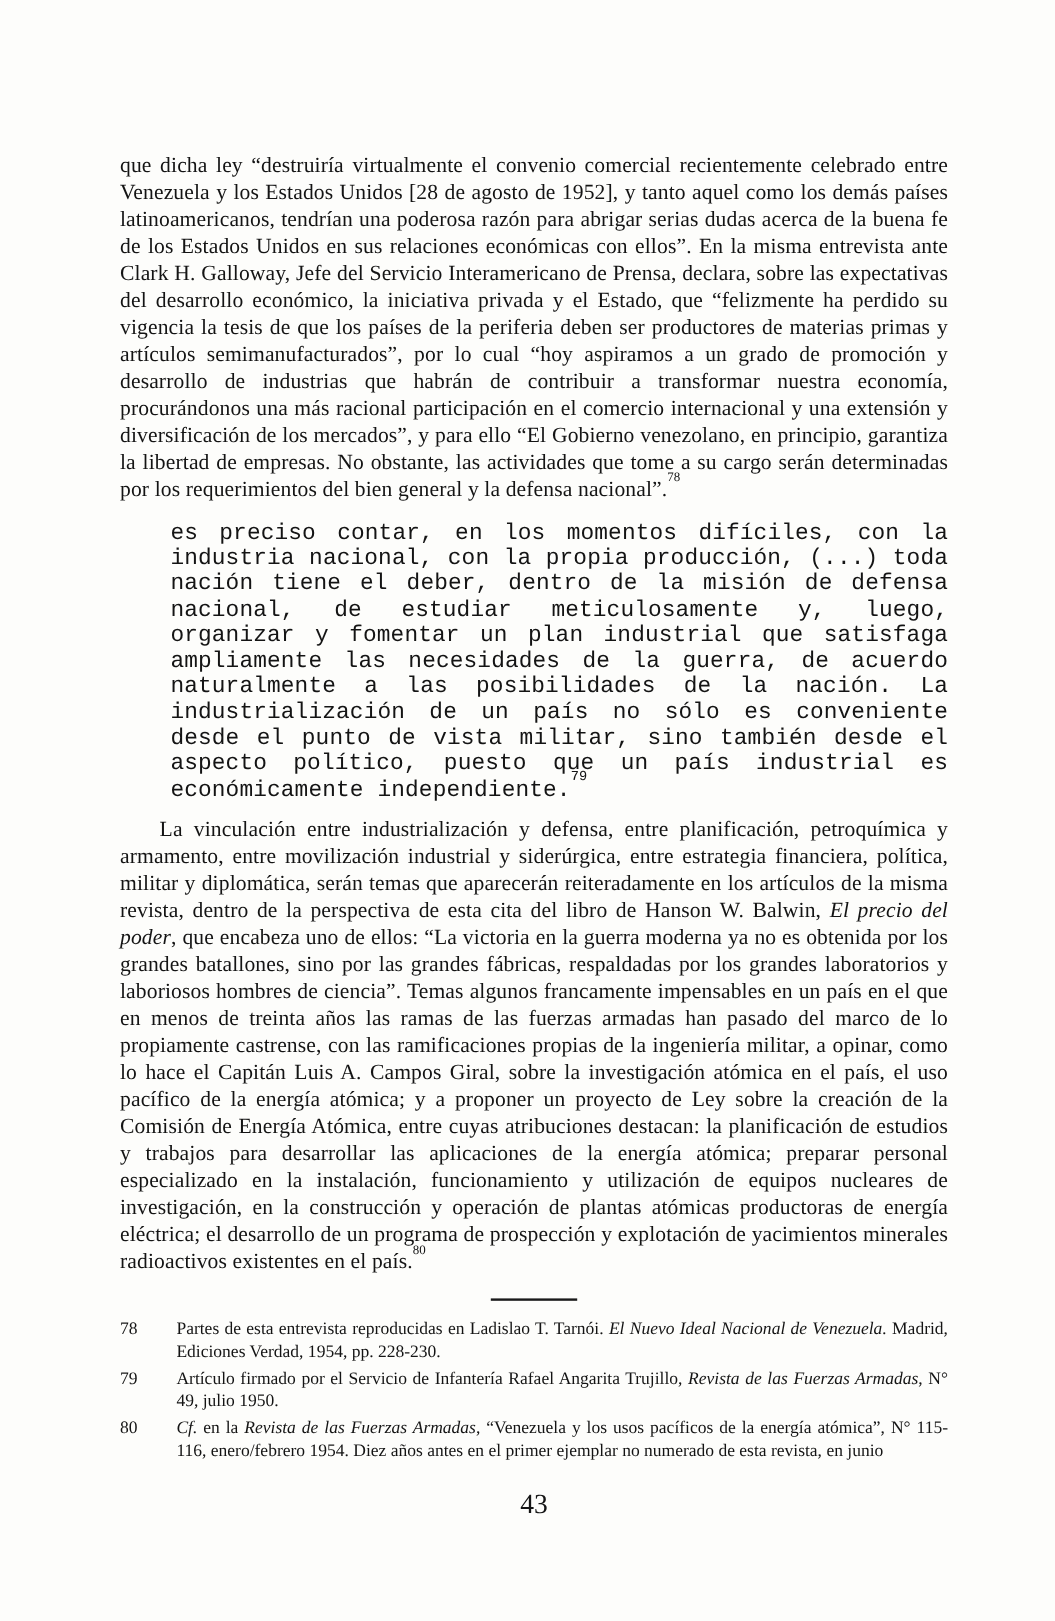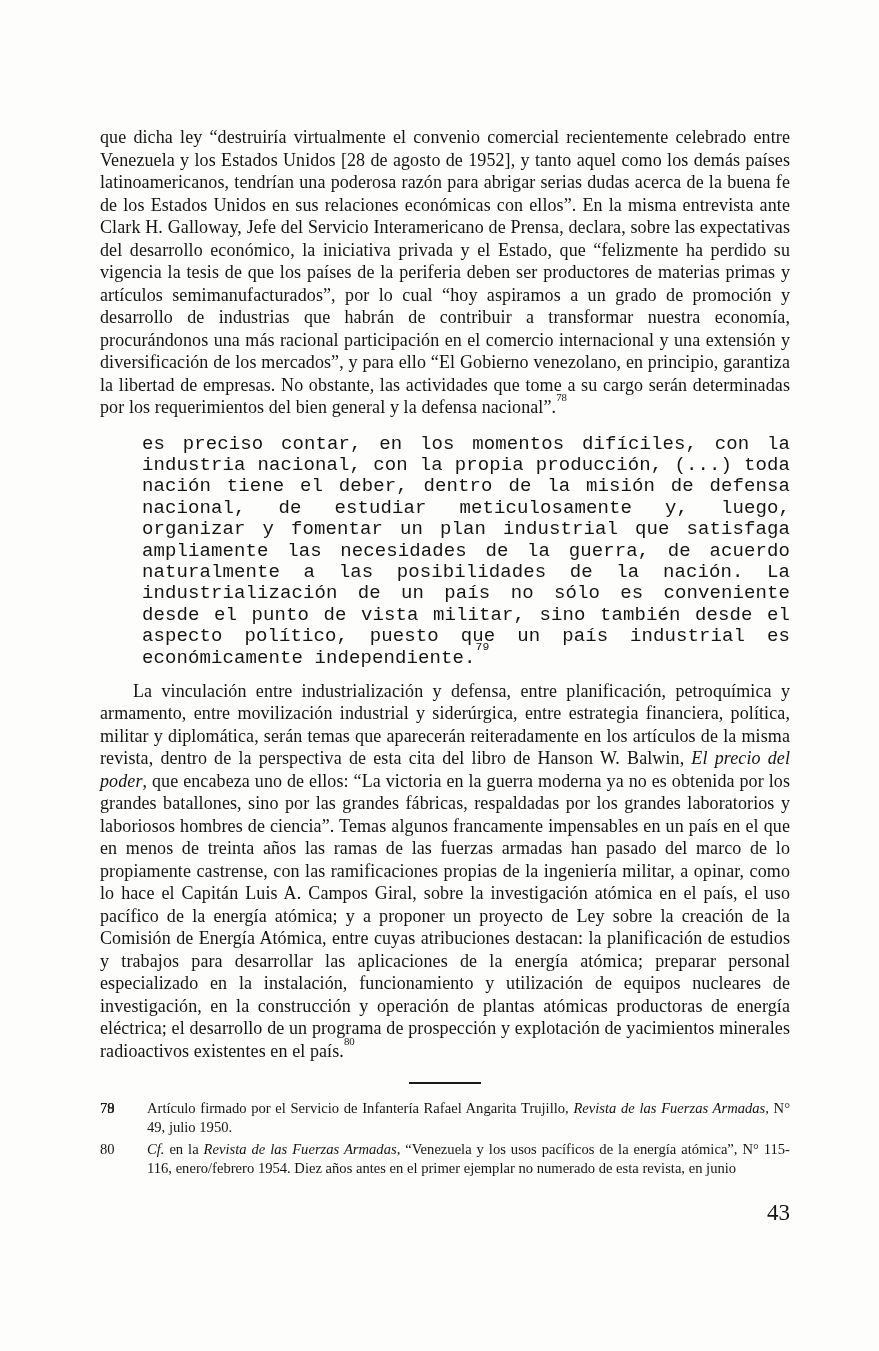--- a/index.html
+++ b/index.html
@@ -65,35 +65,35 @@
     text-align: justify;
     margin-bottom: 3px;
   }
   .fn-num {
     position: absolute;
     left: 0;
     top: 0;
   }
   .page-number {
     margin-top: 22px;
-    text-align: right;
+    text-align: center;
     font-size: 23px;
   }
 </style>
 </head>
 <body>
 
 <div class="page">
   <div class="content">
     <div id="paragraphs">
         <p class=""><span>que dicha ley “destruiría virtualmente el convenio comercial recientemente celebrado entre Venezuela y los Estados Unidos [28 de agosto de 1952], y tanto aquel como los demás países latinoamericanos, tendrían una poderosa razón para abrigar serias dudas acerca de la buena fe de los Estados Unidos en sus relaciones económicas con ellos”. En la misma entrevista ante Clark H. Galloway, Jefe del Servicio Interamericano de Prensa, declara, sobre las expectativas del desarrollo económico, la iniciativa privada y el Estado, que “felizmente ha perdido su vigencia la tesis de que los países de la periferia deben ser productores de materias primas y artículos semimanufacturados”, por lo cual “hoy aspiramos a un grado de promoción y desarrollo de industrias que habrán de contribuir a transformar nuestra economía, procurándonos una más racional participación en el comercio internacional y una extensión y diversificación de los mercados”, y para ello “El Gobierno venezolano, en principio, garantiza la libertad de empresas. No obstante, las actividades que tome a su cargo serán determinadas por los requerimientos del bien general y la defensa nacional”.</span><sup>78</sup></p>
         <p class="quote"><span>es preciso contar, en los momentos difíciles, con la industria nacional, con la propia producción, (...) toda nación tiene el deber, dentro de la misión de defensa nacional, de estudiar meticulosamente y, luego, organizar y fomentar un plan industrial que satisfaga ampliamente las necesidades de la guerra, de acuerdo naturalmente a las posibilidades de la nación. La industrialización de un país no sólo es conveniente desde el punto de vista militar, sino también desde el aspecto político, puesto que un país industrial es económicamente independiente.</span><sup>79</sup></p>
         <p class=" indent"><span>La vinculación entre industrialización y defensa, entre planificación, petroquímica y armamento, entre movilización industrial y siderúrgica, entre estrategia financiera, política, militar y diplomática, serán temas que aparecerán reiteradamente en los artículos de la misma revista, dentro de la perspectiva de esta cita del libro de Hanson W. Balwin, </span><i>El precio del poder</i><span>, que encabeza uno de ellos: “La victoria en la guerra moderna ya no es obtenida por los grandes batallones, sino por las grandes fábricas, respaldadas por los grandes laboratorios y laboriosos hombres de ciencia”. Temas algunos francamente impensables en un país en el que en menos de treinta años las ramas de las fuerzas armadas han pasado del marco de lo propiamente castrense, con las ramificaciones propias de la ingeniería militar, a opinar, como lo hace el Capitán Luis A. Campos Giral, sobre la investigación atómica en el país, el uso pacífico de la energía atómica; y a proponer un proyecto de Ley sobre la creación de la Comisión de Energía Atómica, entre cuyas atribuciones destacan: la planificación de estudios y trabajos para desarrollar las aplicaciones de la energía atómica; preparar personal especializado en la instalación, funcionamiento y utilización de equipos nucleares de investigación, en la construcción y operación de plantas atómicas productoras de energía eléctrica; el desarrollo de un programa de prospección y explotación de yacimientos minerales radioactivos existentes en el país.</span><sup>80</sup></p>
       </div>
     <hr class="footnote-sep">
     <div id="footnotes" class="footnotes">
-        <div class="footnote"><span class="fn-num">78</span></div>
+        <div class="footnote"><span class="fn-num">78</span><span><span>Partes de esta entrevista reproducidas en Ladislao T. Tarnói. </span><i>El Nuevo Ideal Nacional de Venezuela.</i><span> Madrid, Ediciones Verdad, 1954, pp. 228-230.</span></span></div>
         <div class="footnote"><span class="fn-num">79</span><span><span>Artículo firmado por el Servicio de Infantería Rafael Angarita Trujillo, </span><i>Revista de las Fuerzas Armadas</i><span>, N° 49, julio 1950.</span></span></div>
         <div class="footnote"><span class="fn-num">80</span><span><i>Cf.</i><span> en la </span><i>Revista de las Fuerzas Armadas</i><span>, “Venezuela y los usos pacíficos de la energía atómica”, N° 115-116, enero/febrero 1954. Diez años antes en el primer ejemplar no numerado de esta revista, en junio</span></span></div>
       </div>
     <div class="page-number">43</div>
   </div>
 </div>
 
 </body></html>

